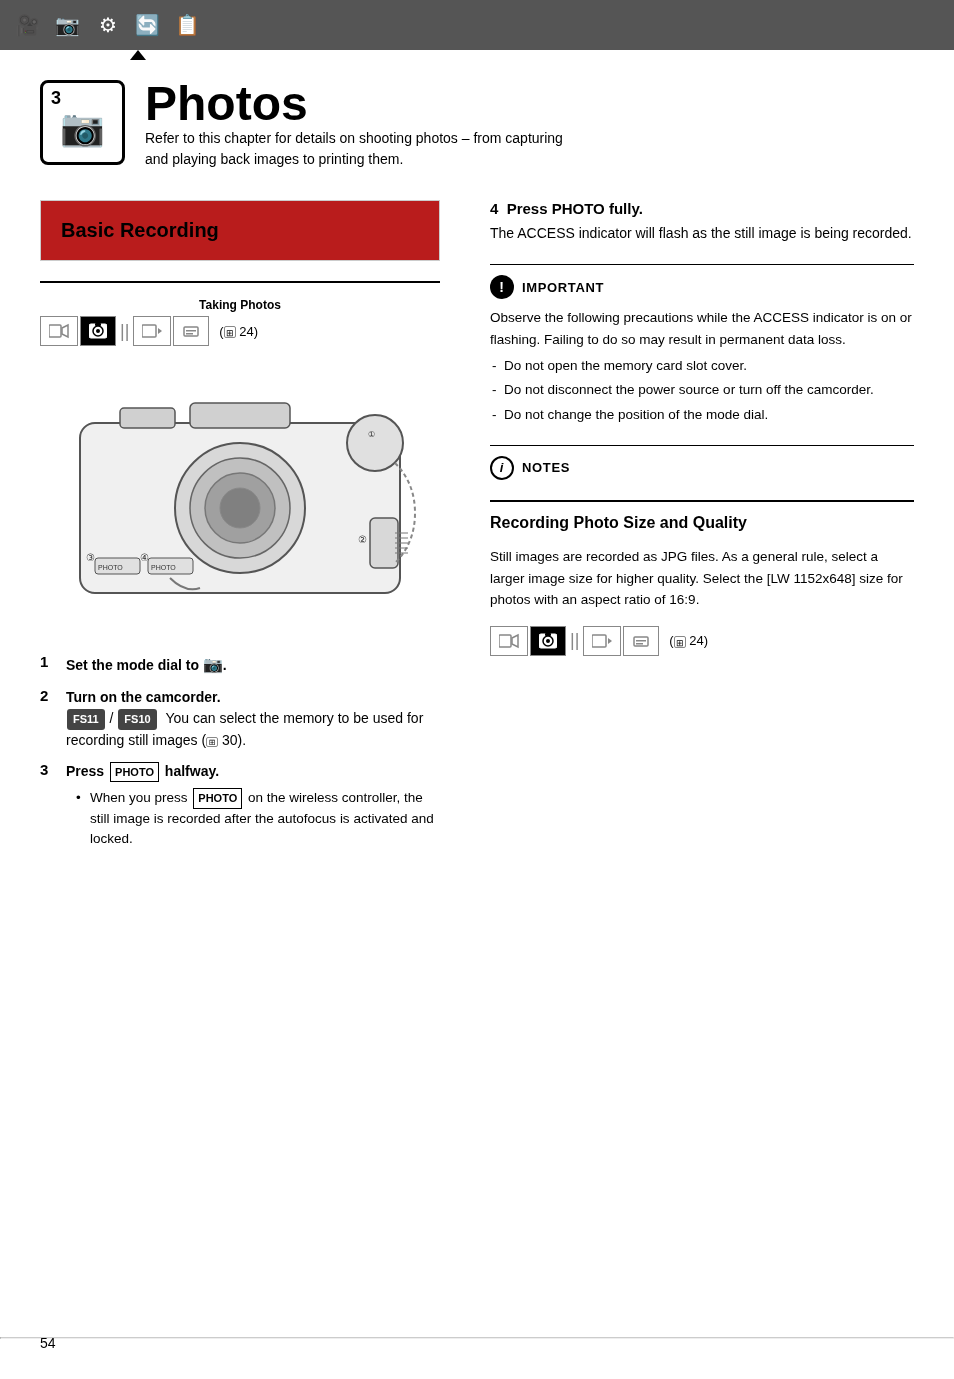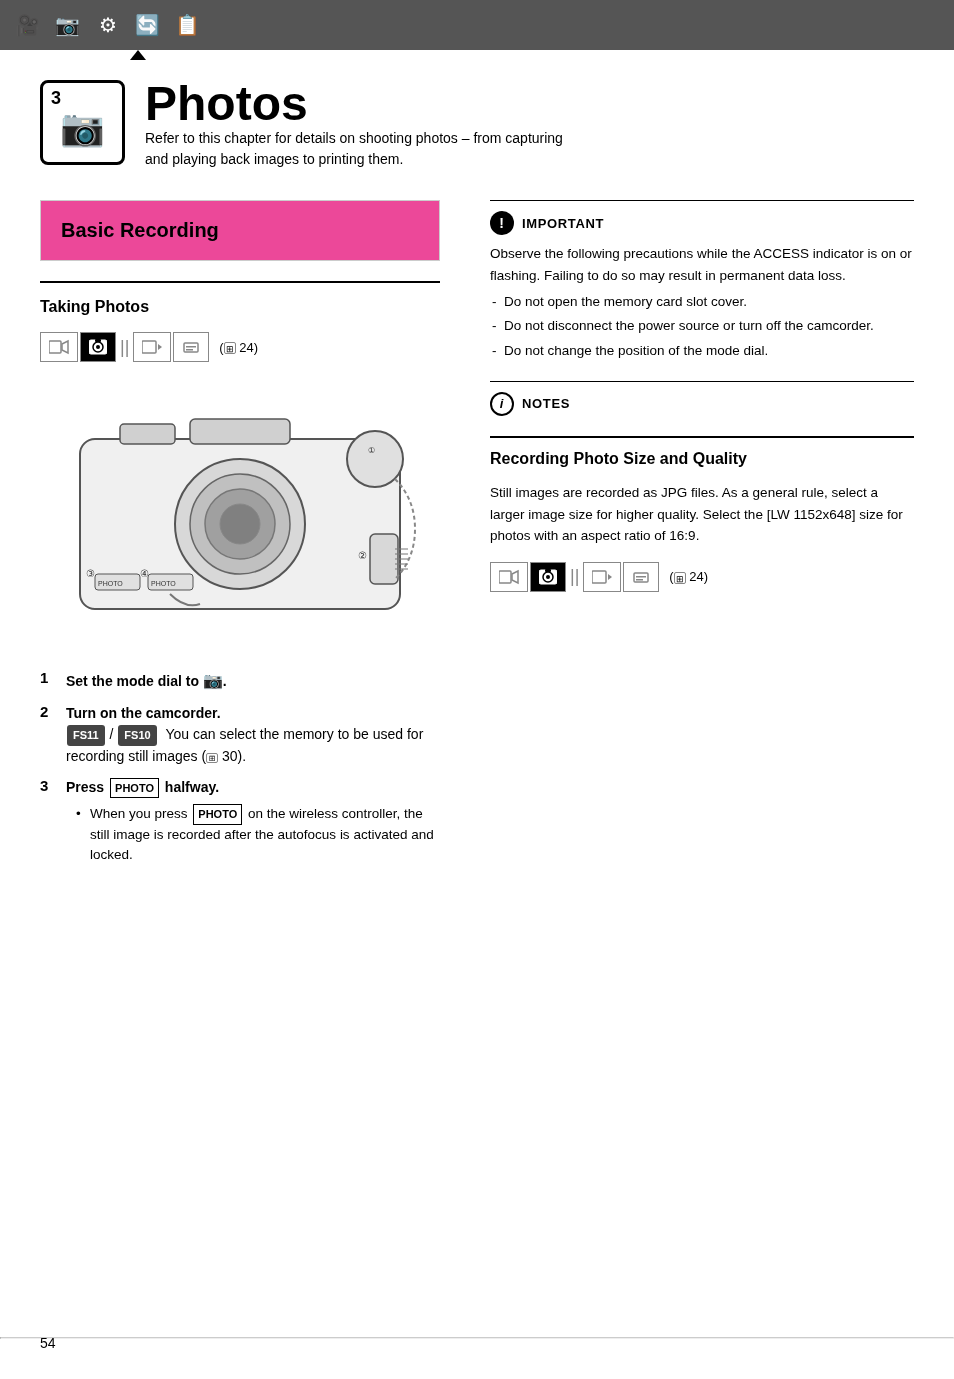--- a/index.html
+++ b/index.html
@@ -96,39 +96,40 @@
     }
 
     
     .right-col {
       width: 484px;
       padding: 10px 40px 10px 20px;
     }
 
     
     .section-box {
-      background: #ec4899;
+      background: #b91c1c;
       border: 1px solid #ccc;
       padding: 18px 20px;
       margin-bottom: 20px;
       font-size: 20px;
       font-weight: bold;
     }
 
     
     .divider {
       border: none;
       border-top: 2px solid #000;
       margin: 15px 0;
     }
 
     .section-title {
-      font-size: 16px;
-      font-weight: bold;
-      margin-bottom: 16px;
+      font-size: 12px;
+      font-weight: bold;
+      margin-bottom: 4px;
+      text-align: center;
     }
 
     
     .mode-icons {
       display: flex;
       align-items: center;
       gap: 2px;
       margin-bottom: 12px;
     }
     .mode-icon-box {
@@ -498,20 +499,26 @@
         <ul class="bullet-list">
           <li>When you press <span class="badge">PHOTO</span> on the wireless controller, the still image is recorded after the autofocus is activated and locked.</li>
         </ul>
       </div>
     </div>
 
   </div>
 
   <div class="right-col">
 
+    <div class="step4-area">
+      <div class="step4-title">
+        <strong>4&nbsp;&nbsp;Press <span class="badge">PHOTO</span> fully.</strong>
+      </div>
+      <div class="step4-body">The ACCESS indicator will flash as the still image is being recorded.</div>
+    </div>
 
     <div class="important-box">
       <div class="important-header">
         <div class="important-icon">!</div>
         <span>IMPORTANT</span>
       </div>
       <div class="important-body">
         <span>Observe the following precautions while the ACCESS indicator is on or flashing. Failing to do so may result in permanent data loss.</span>
         <ul class="dash-list">
           <li>Do not open the memory card slot cover.</li>

